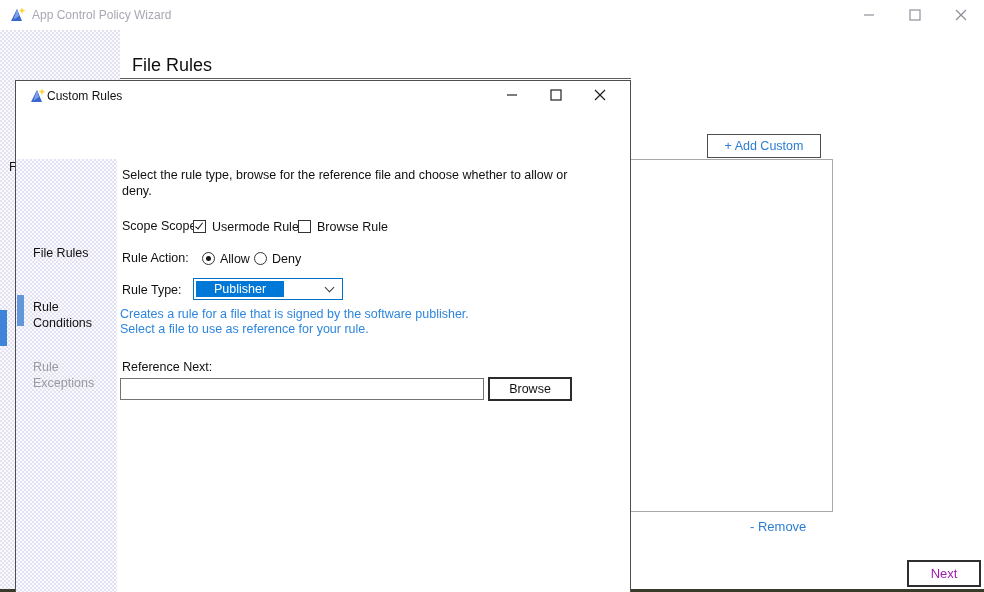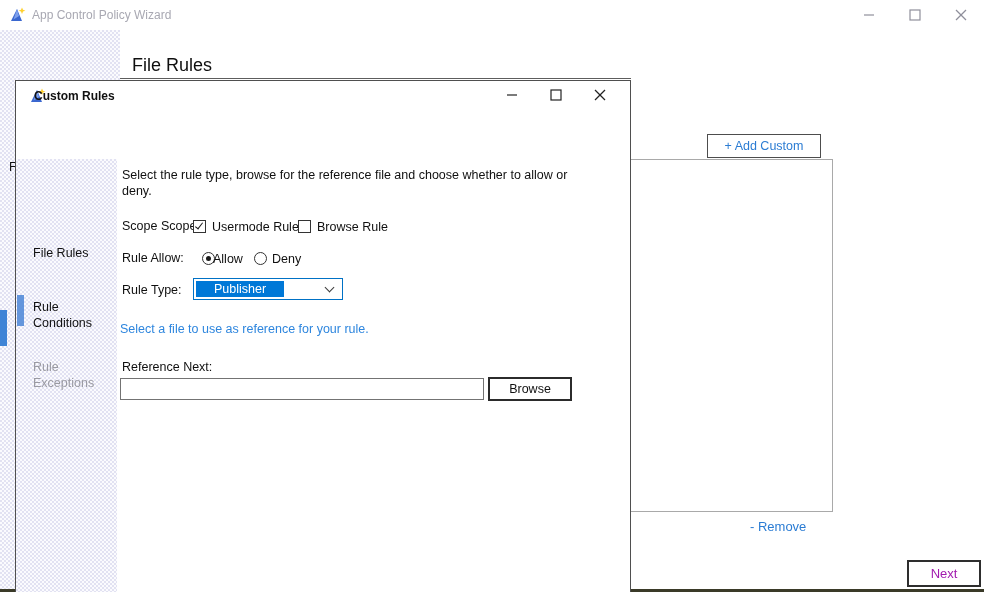--- a/index.html
+++ b/index.html
@@ -34,21 +34,21 @@
     border:1px solid #4d4d4d; color:#2b7cd3; font-size:12.5px; display:flex; align-items:center; justify-content:center; }
   .listbox { left:600px; top:159px; width:233px; height:353px; background:#fff; border:1px solid #a9a9a9; }
   .remove-link { left:750px; top:519px; font-size:13px; color:#2b7cd3; }
   .next-btn { left:907px; top:560px; width:74px; height:27px; background:#fff; border:2px solid #2e2e2e;
     color:#a21caf; font-size:13px; display:flex; align-items:center; justify-content:center; }
   .bottom-border { left:0; top:589px; width:984px; height:3px; background:#3a3a28; z-index:5; }
 
   
   .dialog { left:15px; top:80px; width:616px; height:513px; background:#fff; border:1px solid #4f4f4f; z-index:10; }
   .dlg-titlebar { position:absolute; left:0; top:0; width:100%; height:30px; background:#fff; }
-  .dlg-title { position:absolute; left:18px; top:0; line-height:30px; font-size:12px; color:#111;font-weight:bold; }
+  .dlg-title { position:absolute; left:31px; top:0; line-height:30px; font-size:12px; color:#111; }
   .dlg-icon { position:absolute; left:14px; top:7px; width:16px; height:16px; }
   .dlg-ctls { position:absolute; top:0; right:8px; height:28px; display:flex; }
   .dlg-ctl { width:44px; height:28px; display:flex; align-items:center; justify-content:center; }
 
   .dlg-heading { position:absolute; left:18px; top:43px; font-size:15.5px; font-weight:bold; color:#0d0d0d; }
 
   .dlg-sidebar { position:absolute; left:0; top:78px; width:101px; height:434px; }
   .nav-item { position:absolute; left:17px; width:76px; font-size:12.5px; line-height:16px; color:#111; }
   .nav-file-rules { top:86px; }
   .nav-conditions { top:140px; }
@@ -169,33 +169,34 @@
     <div class="intro">Select the rule type, browse for the reference file and choose whether to allow or deny.</div>
 
     <div class="row-label" style="left:106px; top:138px;">Scope Scope:</div>
     <div class="checkbox on" style="left:177px; top:139px;">
         <span class="mark"></span>
       </div>
     <div class="row-label" style="left:196px; top:139px;">Usermode Rule</div>
     <div class="checkbox" style="left:282px; top:139px;"></div>
     <div class="row-label" style="left:301px; top:139px;">Browse Rule</div>
 
-    <div class="row-label" style="left:106px; top:170px;">Rule Allow:</div>
+    <div class="row-label" style="left:106px; top:170px;">Rule Action:</div>
     <div class="radio on" style="left:186px; top:171px;">
         <span class="dot"></span>
       </div>
-    <div class="row-label" style="left:197px; top:171px;">Allow</div>
+    <div class="row-label" style="left:204px; top:171px;">Allow</div>
     <div class="radio" style="left:238px; top:171px;"></div>
     <div class="row-label" style="left:256px; top:171px;">Deny</div>
 
     <div class="row-label" style="left:106px; top:202px;">Rule Type:</div>
     <div class="dropdown">
       <span class="dd-value">Publisher</span>
       <span class="dd-chevron"></span>
     </div>
 
+    <div class="desc-line" style="top:226px;">Creates a rule for a file that is signed by the software publisher.</div>
     <div class="desc-line" style="top:241px;">Select a file to use as reference for your rule.</div>
 
     <div class="row-label" style="left:106px; top:279px;">Reference Next:</div>
     <input class="ref-input" type="text" value="" style="">
     <div class="browse-btn">Browse</div>
   </div>
 </div>
 
 </body></html>

